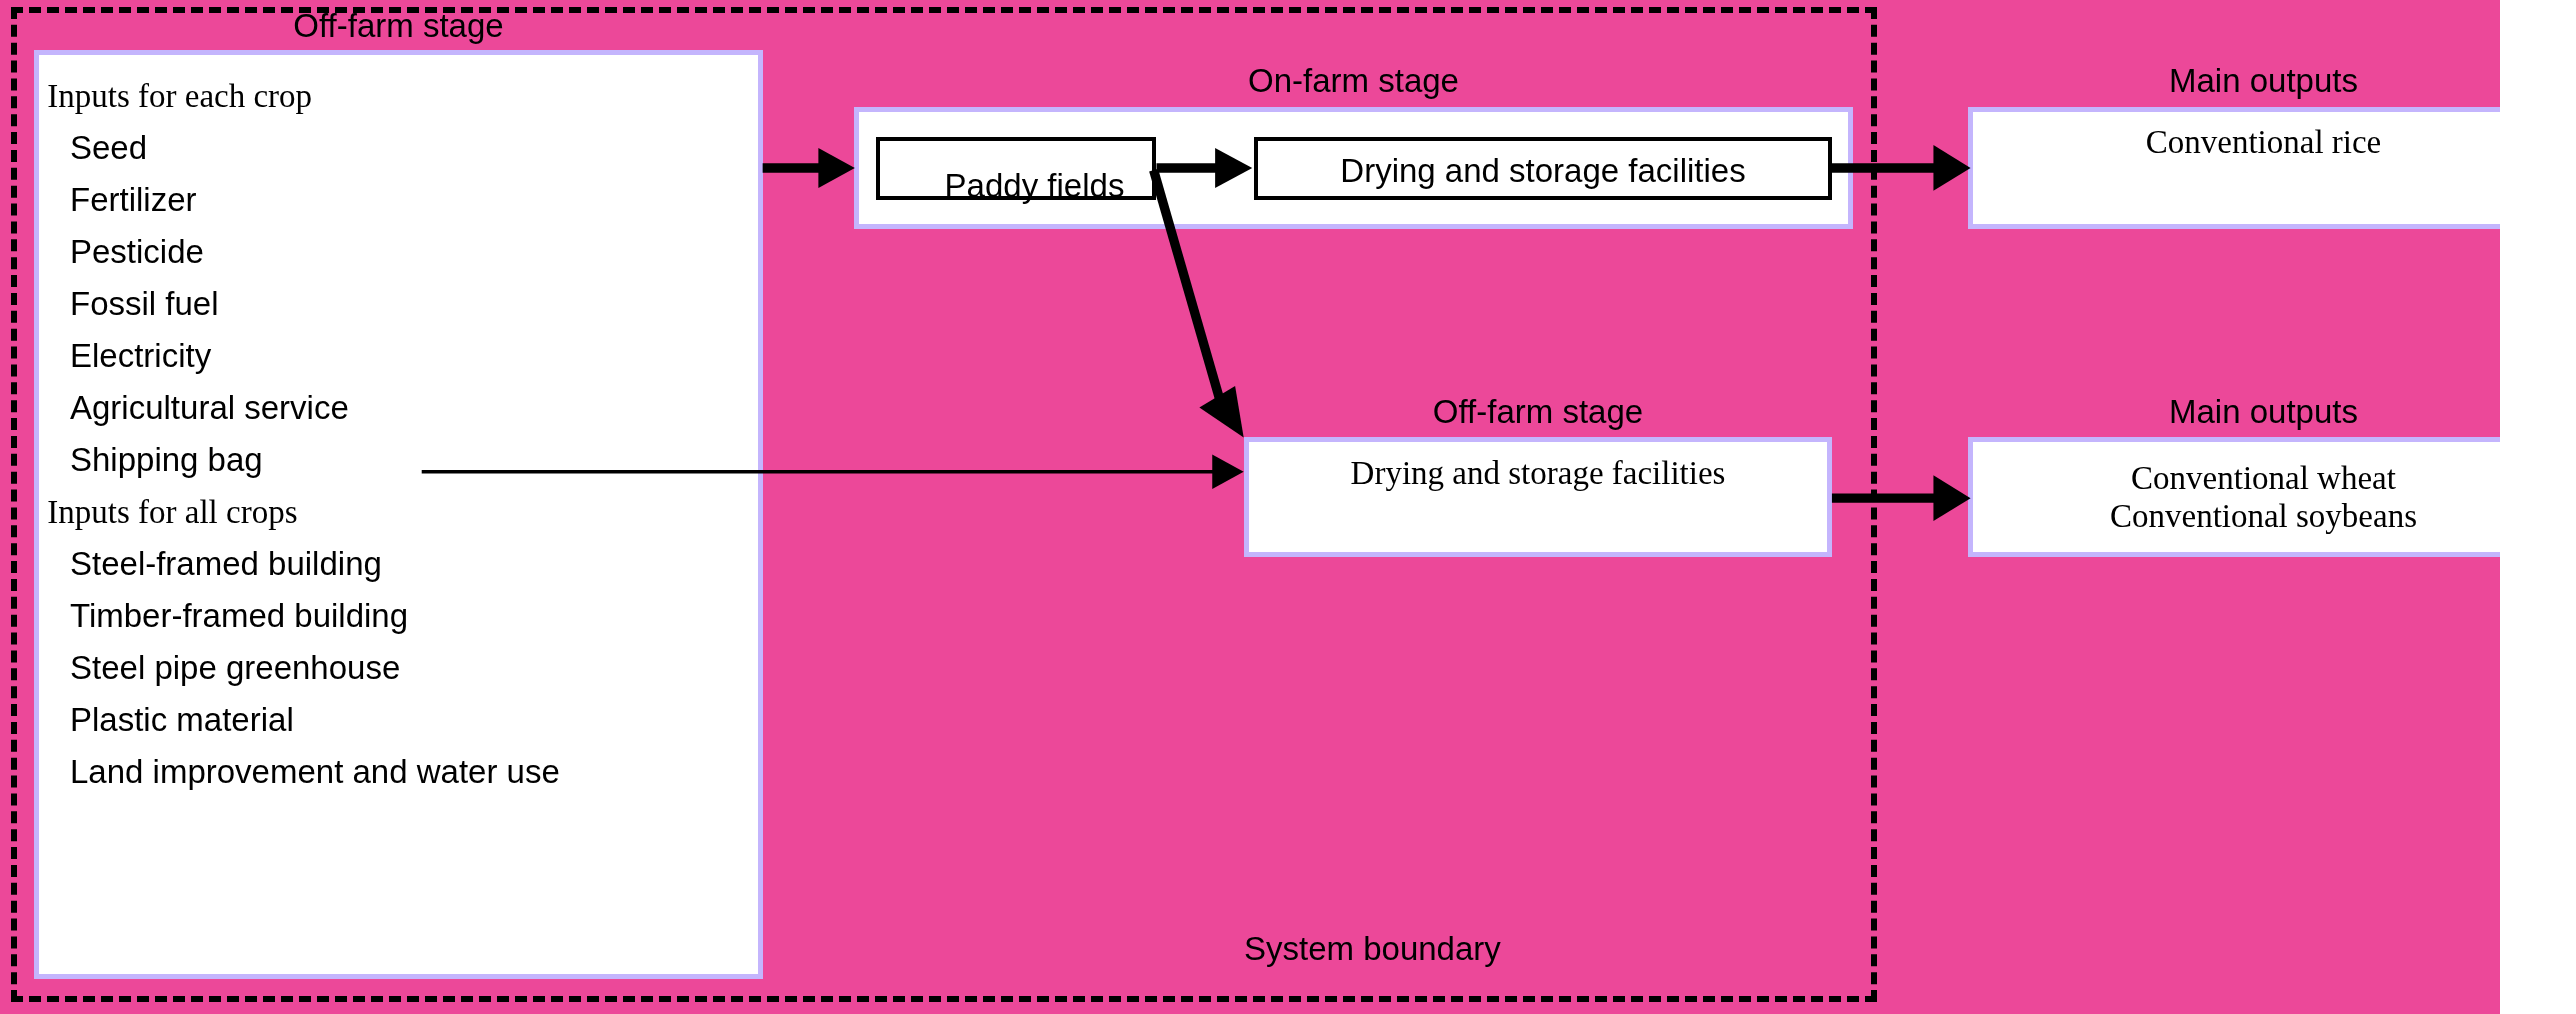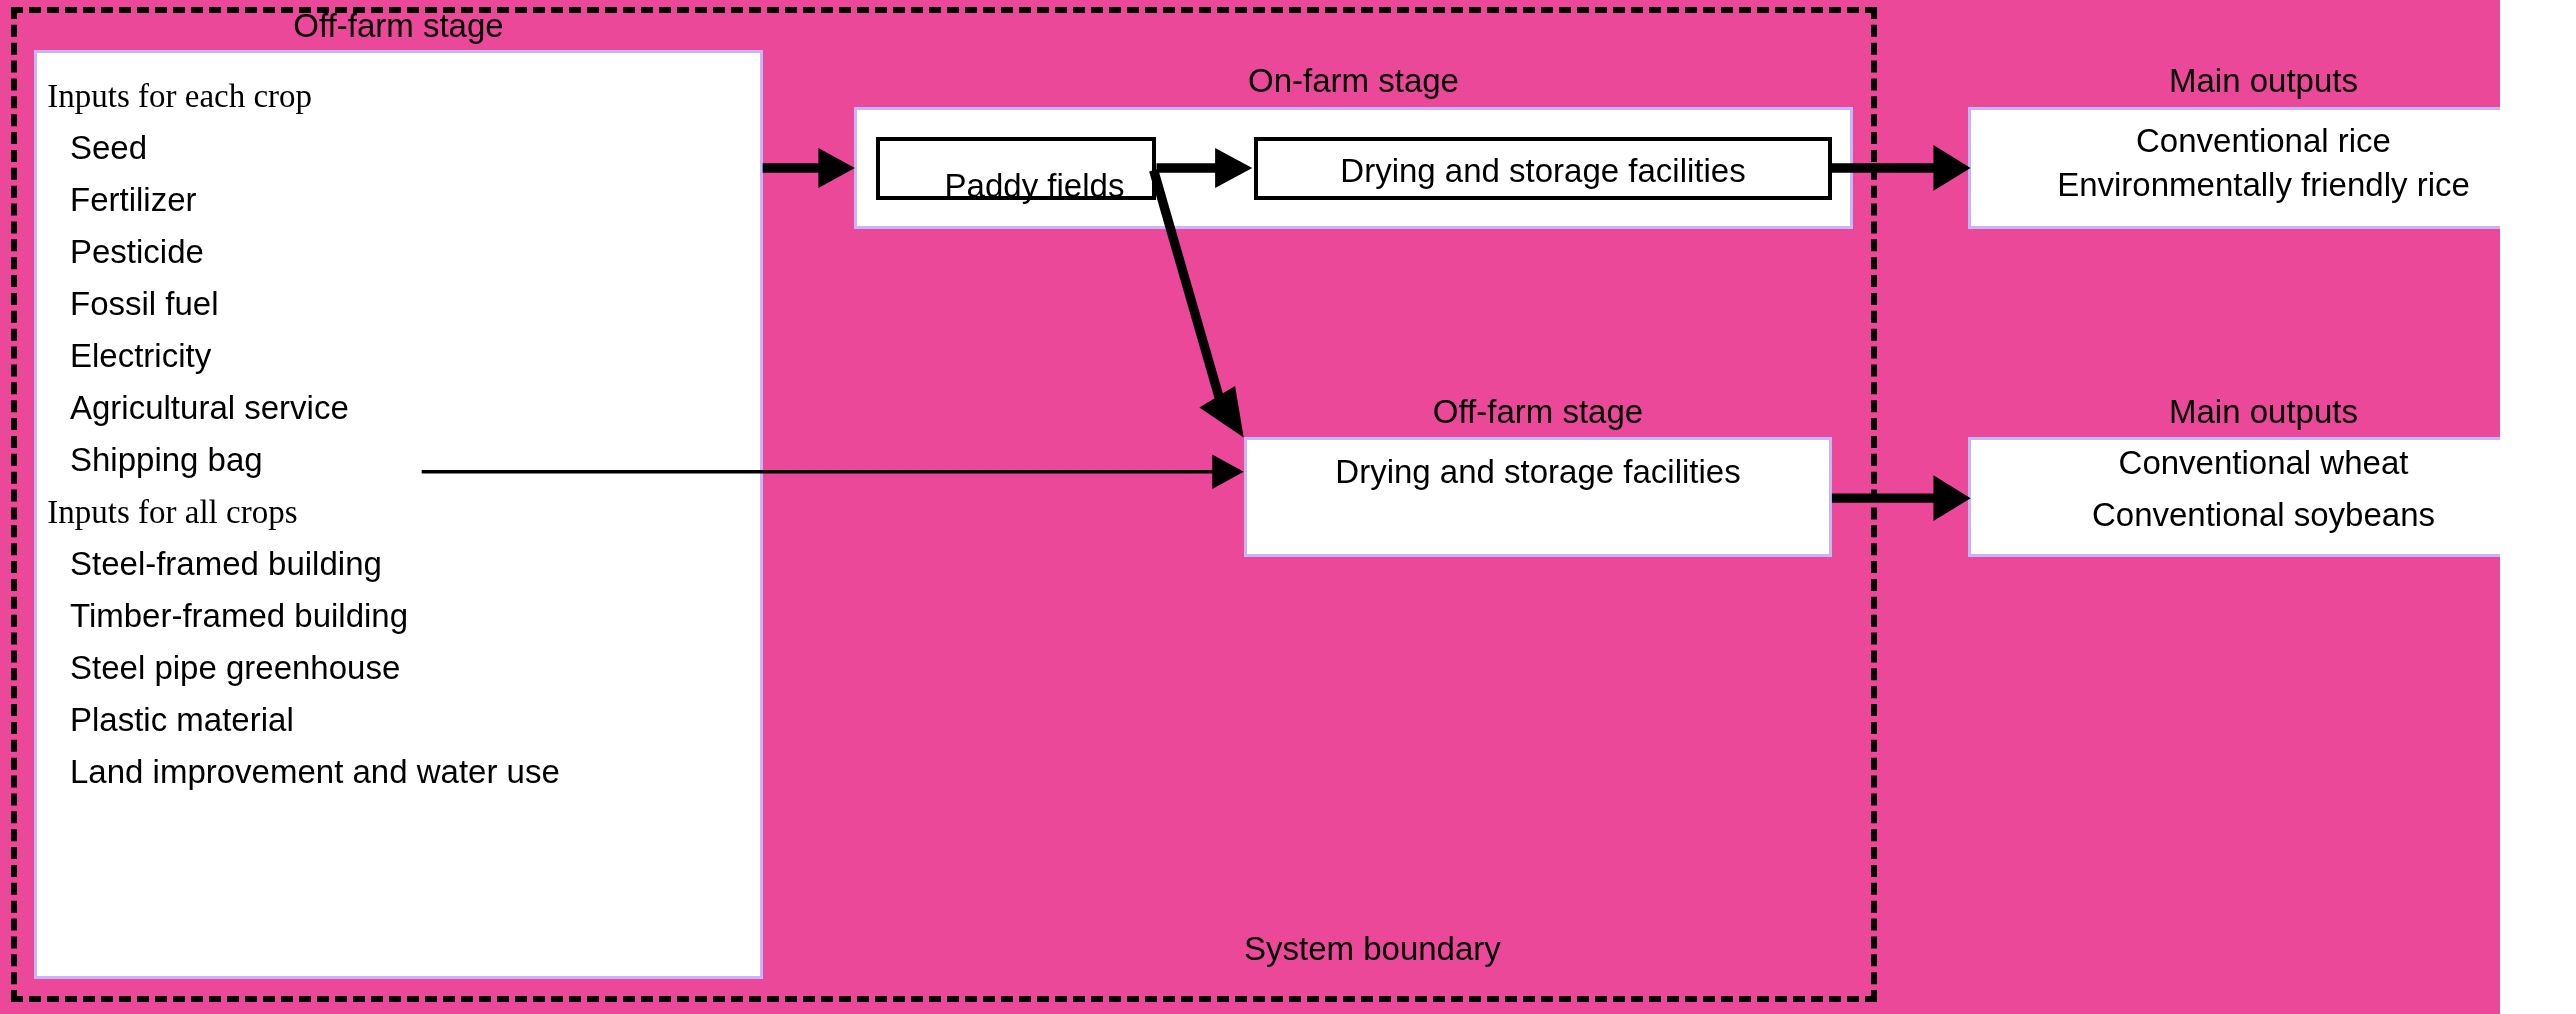--- a/index.html
+++ b/index.html
@@ -22,23 +22,24 @@
     position:absolute;
     left:10.7px; top:7.1px;
     width:1866px; height:995px;
     border:6.4px dashed #000000;
     box-sizing:border-box;
   }
 
   
   .box{
     position:absolute;
-    border:3px solid #c4b5fd;
+    border:5px solid #c4b5fd;
     box-sizing:border-box;
     background:#ffffff;
+    font-family:Liberation Serif, serif;
   }
   .box-thin{
     position:absolute;
     border:4.3px solid #000000;
     box-sizing:border-box;
     background:#ffffff;
   }
 
   
   .caption{
@@ -130,27 +131,26 @@
   <div class="caption" style="left:1244px; top:392px; width:588px;">Off-farm stage</div>
 
   <div class="box" style="left:1244px; top:437px; width:588px; height:120px;">
     <div class="boxtext" style="top:11.4px;">Drying and storage facilities</div>
   </div>
 
   <div class="caption" style="left:1968px; top:61px; width:591px;">Main outputs</div>
 
   <div class="box" style="left:1968px; top:107px; width:591px; height:122px;">
     <div class="boxtext" style="top:10px;">Conventional rice</div>
-    <div class="boxtext" style="top:54px;">Environmentally friendly rice</div>
   </div>
 
   <div class="caption" style="left:1968px; top:392px; width:591px;">Main outputs</div>
 
   <div class="box" style="left:1968px; top:437px; width:591px; height:120px;">
-    <div class="boxtext" style="top:2px;">Conventional wheat</div>
+    <div class="boxtext" style="top:16px;">Conventional wheat</div>
     <div class="boxtext" style="top:54px;">Conventional soybeans</div>
   </div>
 
   <div class="sysboundary-label" style="left:1244px; top:929px; width:588px;">System boundary</div>
 
   <svg class="overlay" viewBox="0 0 3604 1420" xmlns="http://www.w3.org/2000/svg">
 
     <g>
       <line x1="1067" y1="235" x2="1152" y2="235" stroke="#000" stroke-width="13"></line>
       <polygon points="1145,207 1196,235 1145,263" fill="#000"></polygon>

